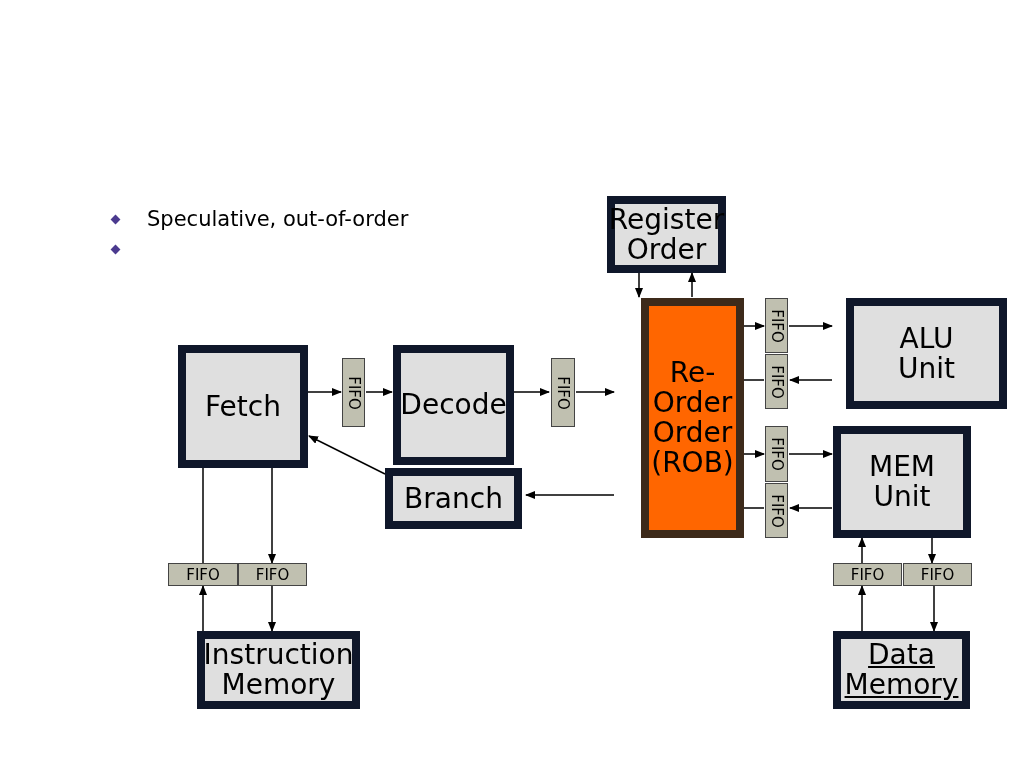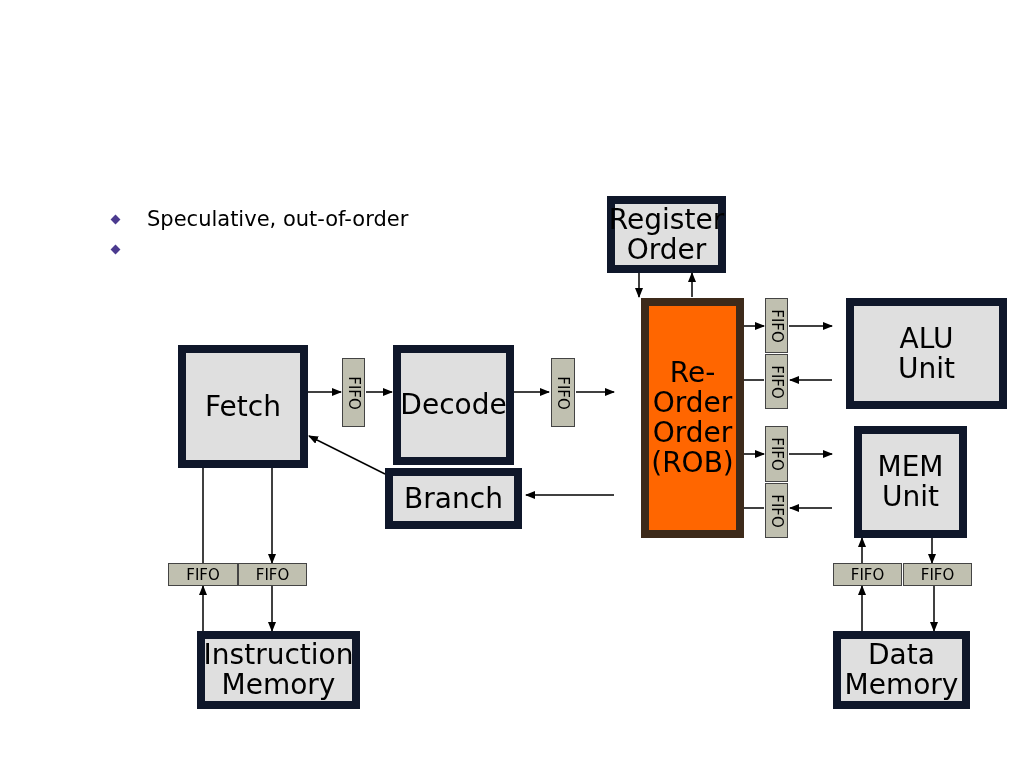--- a/index.html
+++ b/index.html
@@ -101,35 +101,35 @@
   </div>
 </div>
 
 <div class="box" style="left:846px;top:298px;width:161px;height:111px;">
   <div>
       <div>ALU</div>
       <div>Unit</div>
     </div>
 </div>
 
-<div class="box" style="left:854px;top:426px;width:113px;height:112px;align-items:center;">
+<div class="box" style="left:833px;top:426px;width:138px;height:112px;align-items:center;">
   <div>
       <div>MEM</div>
       <div>Unit</div>
     </div>
 </div>
 
 <div class="box" style="left:153px;top:631px;width:163px;height:78px;margin-left:44px;">
   <div>
       <div>Instruction</div>
       <div>Memory</div>
     </div>
 </div>
 
-<div class="box" style="left:833px;top:631px;width:137px;height:78px;">
+<div class="box" style="left:833px;top:631px;width:137px;height:78px;text-decoration:underline;">
   <div>
       <div>Data</div>
       <div>Memory</div>
     </div>
 </div>
 
 <div class="fifo v" style="left:342px;top:358px;width:23px;height:69px;">
     <span>FIFO</span>
   </div>
 <div class="fifo v" style="left:551px;top:358px;width:24px;height:69px;">

